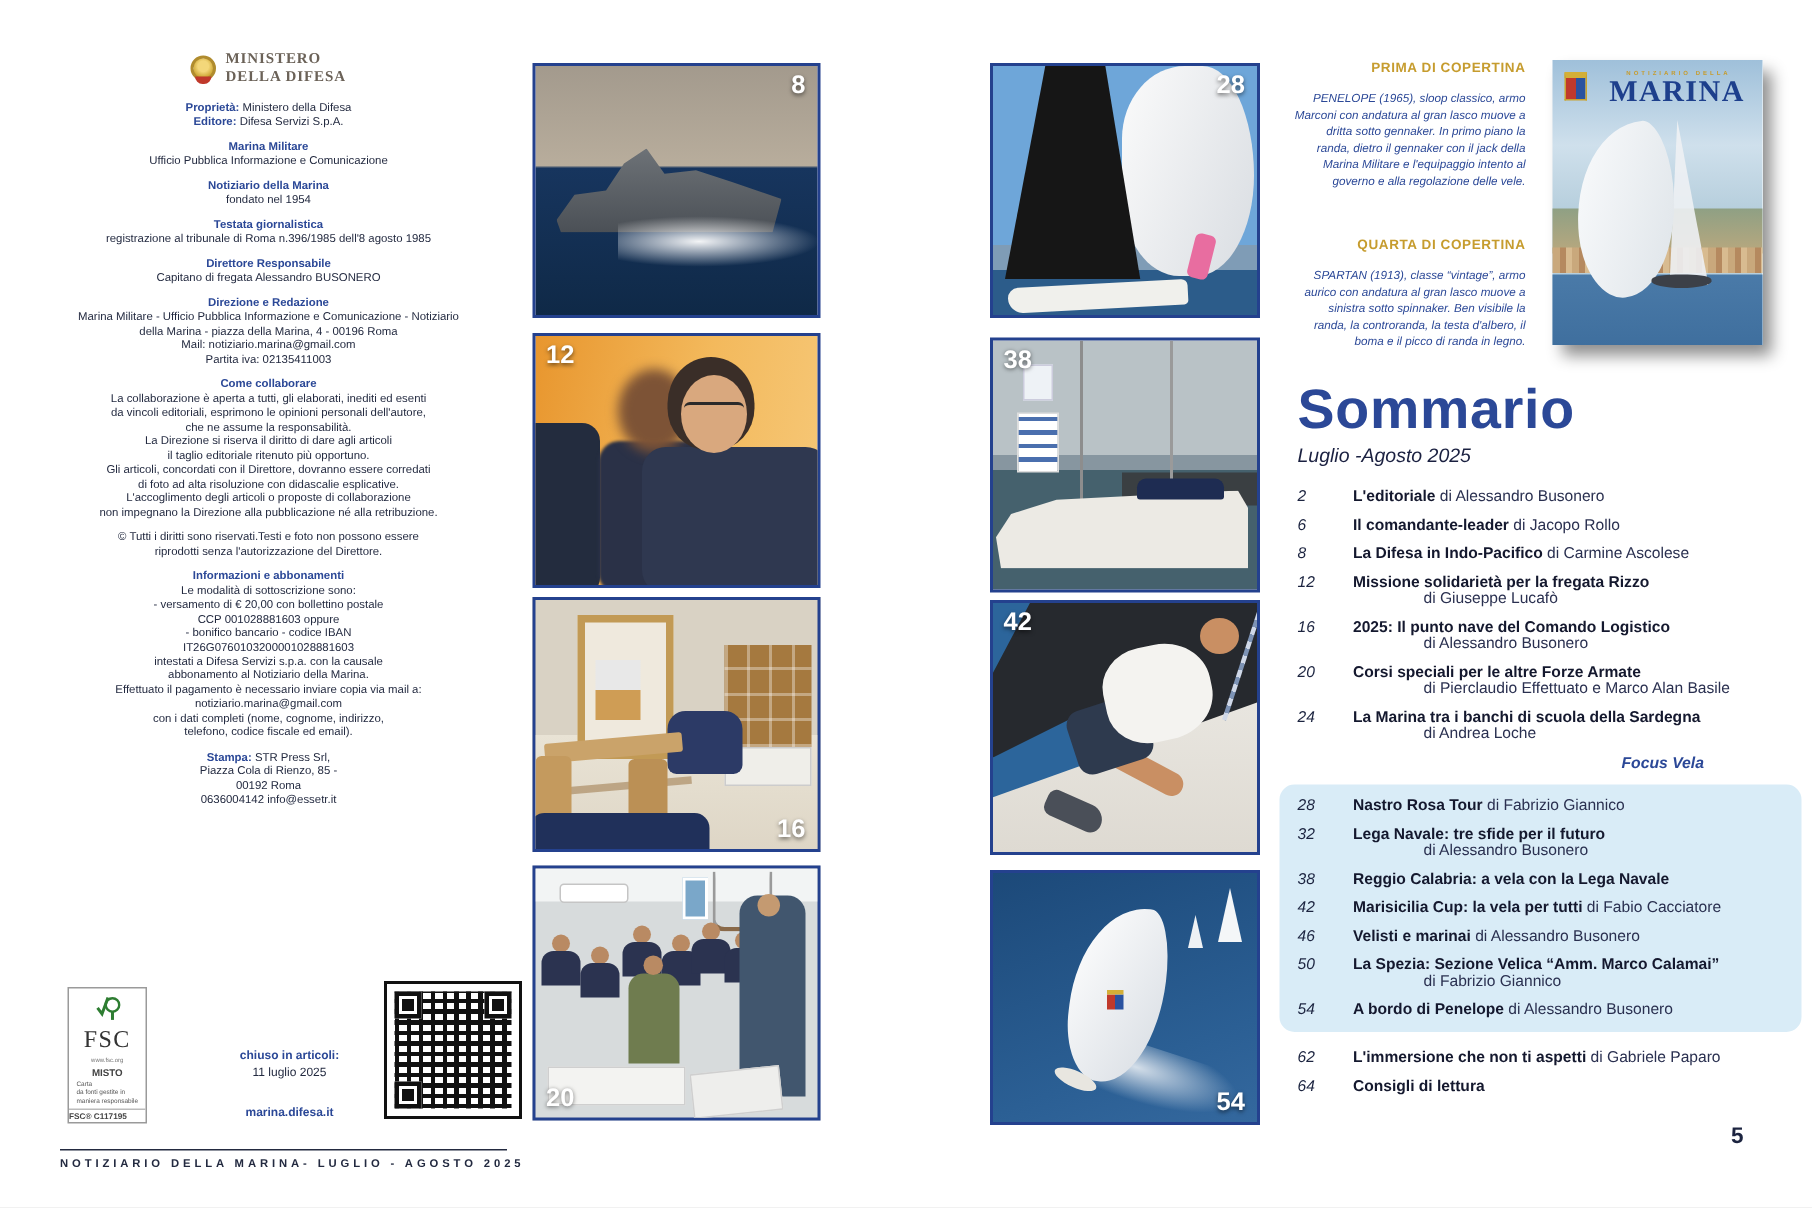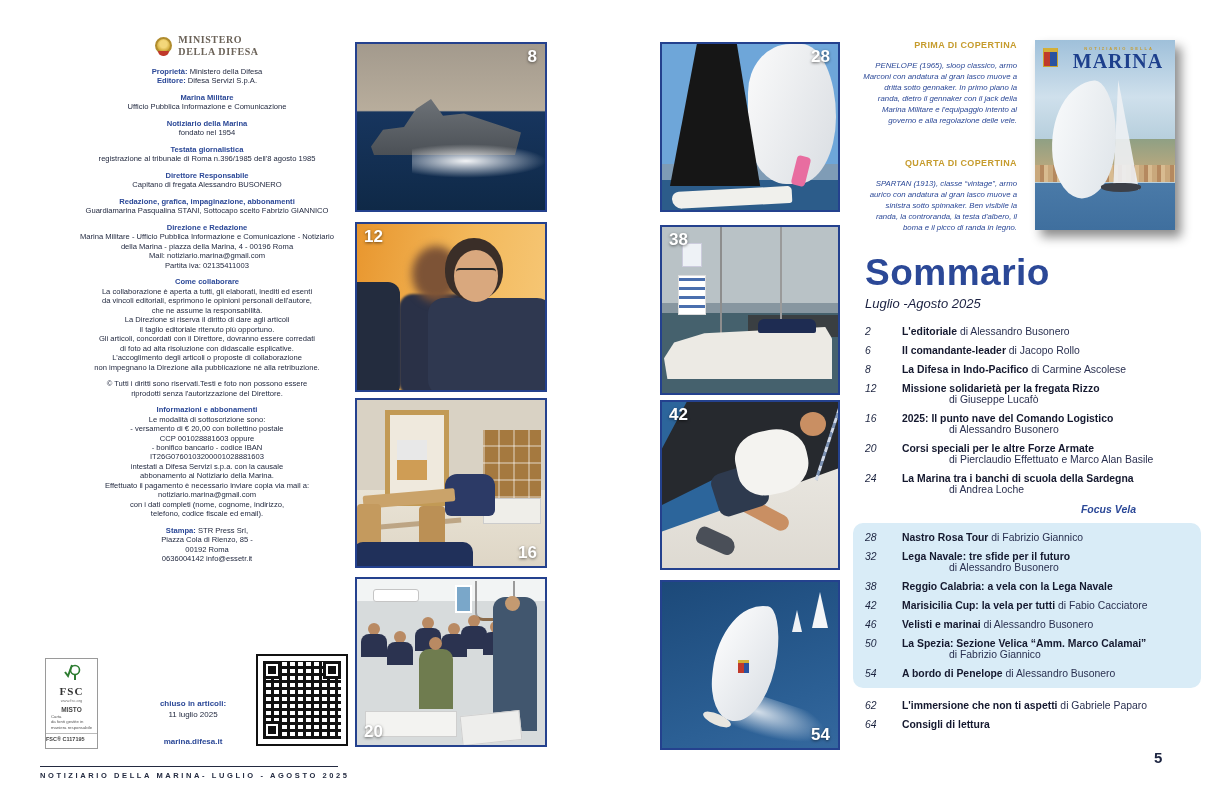--- a/index.html
+++ b/index.html
@@ -3,32 +3,32 @@
 <meta charset="utf-8">
 <title>Notiziario della Marina – Sommario</title>
 <style>
   * { margin:0; padding:0; box-sizing:border-box; }
   html,body { background:#e8e8e8; }
   body { font-family:"Liberation Sans", sans-serif; }
   #canvas { position:relative; width:1208px; height:805px; background:#ffffff; overflow:hidden; margin:0 auto; }
   .pre { white-space:pre-line; }
 
   
-  .masthead { position:absolute; left:52px; top:34px; width:310px; display:flex; flex-direction:column; gap:7px; align-items:center; text-align:center; font-size:7.6px; line-height:1.25; color:#232a40; }
+  .masthead { position:absolute; left:24px; top:34px; width:310px; display:flex; flex-direction:column; gap:7px; align-items:center; text-align:center; font-size:7.6px; line-height:1.25; color:#232a40; }
   .mlogo-row { display:flex; align-items:center; gap:6px; margin-bottom:3px; }
   .mlogo-emblem { width:17px; height:17px; border-radius:50%; border:2px solid #b08c2e; background:radial-gradient(circle at 50% 40%, #f3d77a 0 35%, #caa22e 75%); position:relative; }
   .mlogo-emblem::after { content:""; position:absolute; bottom:-4px; left:1px; right:1px; height:5px; background:#c0392b; border-radius:0 0 6px 6px; }
   .mlogo-text { font-family:"Liberation Serif", serif; font-size:10px; letter-spacing:.6px; color:#6b6258; font-weight:bold; text-align:left; line-height:1.15; }
   .mh-h { color:#2b4897; font-weight:bold; }
   .mh-label { color:#2b4897; font-weight:bold; }
 
   
   .fsc-box { position:absolute; left:45px; top:658px; width:53px; height:91px; border:1px solid #9a9a9a; background:#fff; font-size:5px; color:#444; display:flex; flex-direction:column; align-items:center; padding-top:3px; gap:1px; }
   .fsc-tree { width:20px; height:22px; }
-  .fsc-name { font-family:"Liberation Serif", serif; font-weight:bold; font-size:11px; letter-spacing:1px; color:#333; }
+  .fsc-name { font-family:"Liberation Serif", serif; font-weight:normal; font-size:16px; letter-spacing:1px; color:#333; }
   .fsc-url { font-size:4px; color:#777; }
   .fsc-grade { font-weight:bold; font-size:6.5px; margin-top:2px; }
   .fsc-desc { font-size:4.3px; line-height:1.25; color:#555; }
   .fsc-code { font-weight:bold; font-size:5.5px; border-top:1px solid #bbb; margin-top:2px; padding-top:2px; width:100%; }
   .chiuso { position:absolute; left:128px; top:698px; width:130px; text-align:center; font-size:8px; color:#2b4897; font-weight:bold; line-height:1.4; }
   .chiuso .date { color:#232a40; font-weight:normal; }
   .chiuso .site { margin-top:16px; }
   .qr { position:absolute; left:256px; top:654px; width:92px; height:92px; background:#fff; border:2px solid #111; padding:5px; }
   .qr-pattern { width:100%; height:100%; position:relative;
     background-image:
@@ -194,24 +194,20 @@
     </div>
     <div>
       <div class="mh-h">Testata giornalistica</div>
       <div class="pre">registrazione al tribunale di Roma n.396/1985 dell'8 agosto 1985</div>
     </div>
     <div>
       <div class="mh-h">Direttore Responsabile</div>
       <div class="pre">Capitano di fregata Alessandro BUSONERO</div>
     </div>
     <div>
-      <div class="mh-h">Redazione, grafica, impaginazione, abbonamenti</div>
-      <div class="pre">Guardiamarina Pasqualina STANI, Sottocapo scelto Fabrizio GIANNICO</div>
-    </div>
-    <div>
       <div class="mh-h">Direzione e Redazione</div>
       <div class="pre">Marina Militare - Ufficio Pubblica Informazione e Comunicazione - Notiziario
 della Marina - piazza della Marina, 4 -  00196 Roma
 Mail: notiziario.marina@gmail.com
 Partita iva: 02135411003</div>
     </div>
     <div>
       <div class="mh-h">Come collaborare</div>
       <div class="pre">La collaborazione è aperta a tutti, gli elaborati, inediti ed esenti
 da vincoli editoriali, esprimono le opinioni personali dell'autore,

